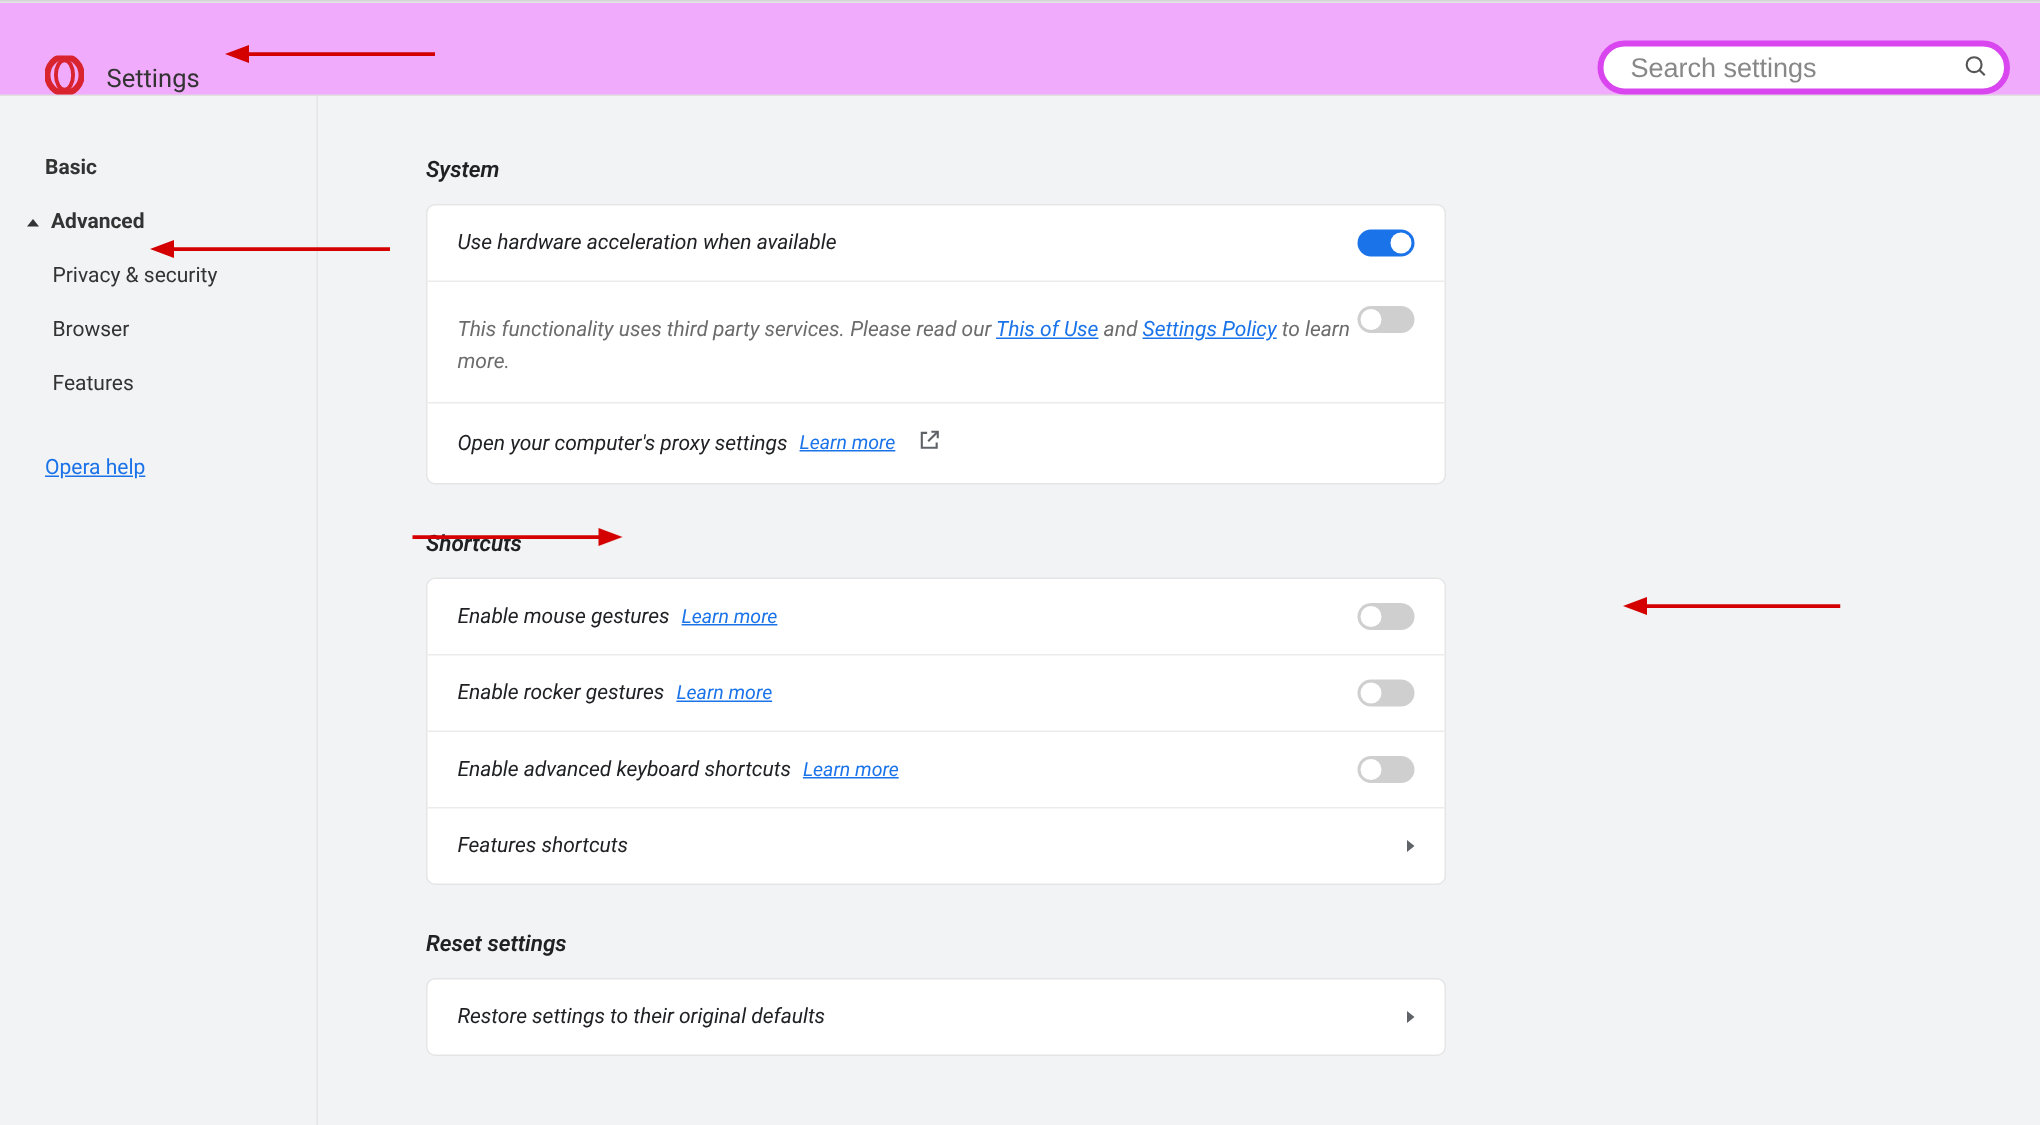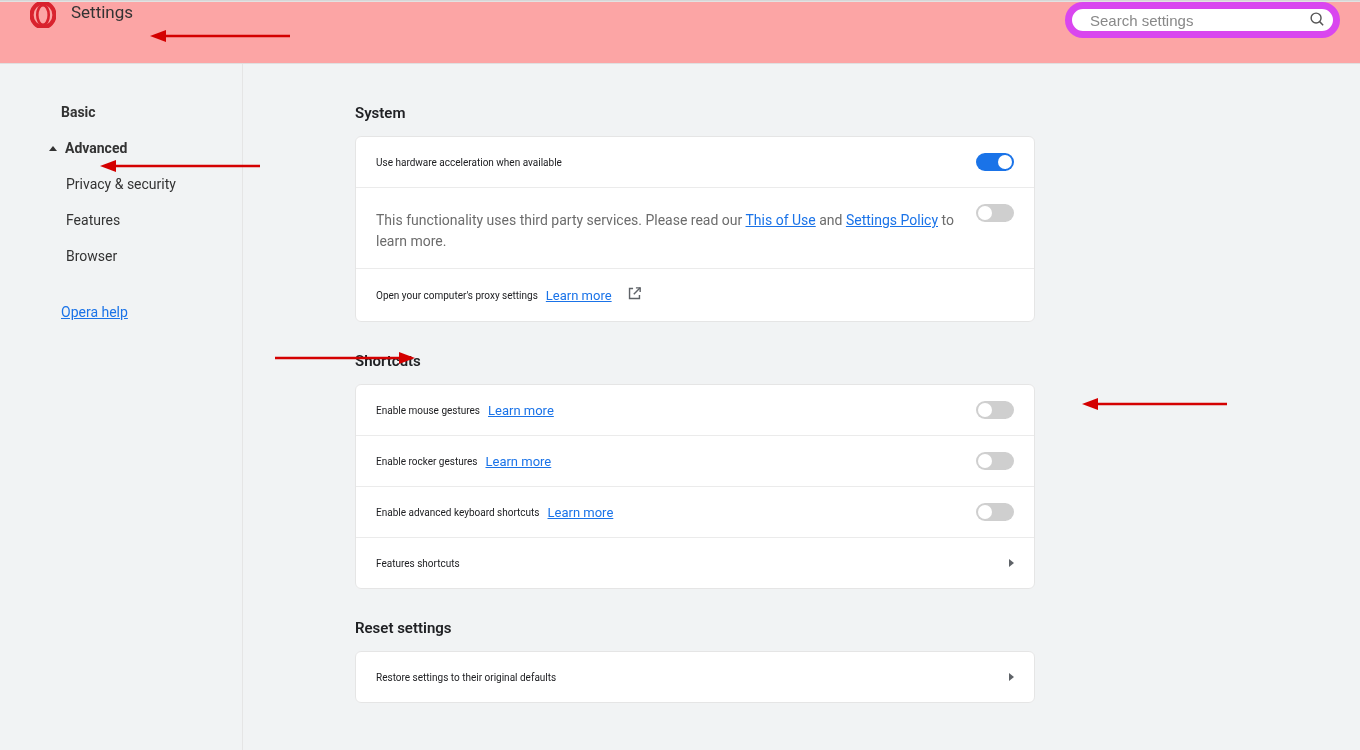--- a/index.html
+++ b/index.html
@@ -11,23 +11,23 @@
   width: 1360px;
   height: 750px;
   overflow: hidden;
 }
 .topbar {
   height: 2px;
   background: linear-gradient(#d0d0d0,#e8e8e8);
 }
 .header {
   display: flex;
-  align-items: flex-start;
+  align-items: flex-end;
   height: 62px;
-  background: #fca5a5;
+  background: #f0abfc;
   border-bottom: 1px solid #e0e0e0;
   padding: 0 20px 0 30px;
 }
 .opera-logo {
   width: 26px; height: 26px;
   display:flex;align-items:center;justify-content:center;
 }
 .opera-logo svg { width:26px;height:26px; }
 .header-title {
   font-size: 17px;
@@ -35,44 +35,43 @@
   margin-left: 15px;
   font-weight: 400;
 }
 .search-container {
   margin-left: auto;
   position: relative;
 }
 .search-input {
   width: 275px;
   height: 36px;
-  border: 7px solid #d946ef;
+  border: 4px solid #d946ef;
   border-radius: 18px;
   padding: 0 40px 0 18px;
-  font-size: 15px;
+  font-size: 18px;
   color: #555;
   outline: none;
 }
 .search-input::placeholder { color: #888; }
 .search-icon {
   position: absolute;
   right: 14px;
   top: 9px;
   color: #555;
 }
 .layout {
   display: flex;
   height: calc(100% - 64px);
 }
 .sidebar {
   width: 212px;
   background: #f1f3f4;
   border-right: 1px solid #e5e5e5;
   padding: 30px 0 0 20px;
-  margin-left: 31px;
 }
 .sidebar-item {
   padding: 10px 10px;
   font-size: 14px;
   color: #333;
   cursor: pointer;
   display:flex;
   align-items:center;
 }
 .sidebar-item.bold { font-weight: 700; }
@@ -90,21 +89,22 @@
   margin-right:8px;
   margin-left:-12px;
 }
 .main {
   flex: 1;
   overflow-y: auto;
   padding: 30px 0 40px 0;
 }
 .content {
   width: 680px;
-  margin-left: 112px;
+  margin-left: 72px;
+  font-style: italic;
 }
 .section-title {
   font-size: 15px;
   font-weight: 600;
   color: #202124;
   margin: 10px 0 14px 0;
 }
 .card {
   background: #fff;
   border: 1px solid #e5e5e5;
@@ -114,21 +114,21 @@
 }
 .row {
   padding: 16px 20px;
   border-bottom: 1px solid #ebebeb;
   display: flex;
   align-items: center;
   min-height: 50px;
   position:relative;
 }
 .row:last-child { border-bottom: none; }
-.row-label { font-size: 10px; color: #202124; }
+.row-label { font-size: 14px; color: #202124; }
 .row-sub { font-size: 14px; color: #6c6c6c; margin-top:6px; line-height:1.5;}
 .toggle {
   margin-left: auto;
   width: 38px;
   height: 18px;
   border-radius: 9px;
   position: relative;
   cursor: pointer;
   flex-shrink:0;
 }
@@ -192,22 +192,22 @@
 </div>
 
 <div class="layout">
   <div class="sidebar">
     <div class="sidebar-item bold">Basic</div>
     <div class="sidebar-item bold">
       <span class="caret"></span>
       <span>Advanced</span>
     </div>
     <div class="sidebar-item sub">Privacy &amp; security</div>
+    <div class="sidebar-item sub">Browser</div>
     <div class="sidebar-item sub">Features</div>
-    <div class="sidebar-item sub">Browser</div>
     <div class="spacer"></div>
     <div class="sidebar-link"><a>Opera help</a></div>
   </div>
 
   <div class="main">
     <div class="content">
 
       <div class="section-title">System</div>
       <div class="card">
         <div class="row">

